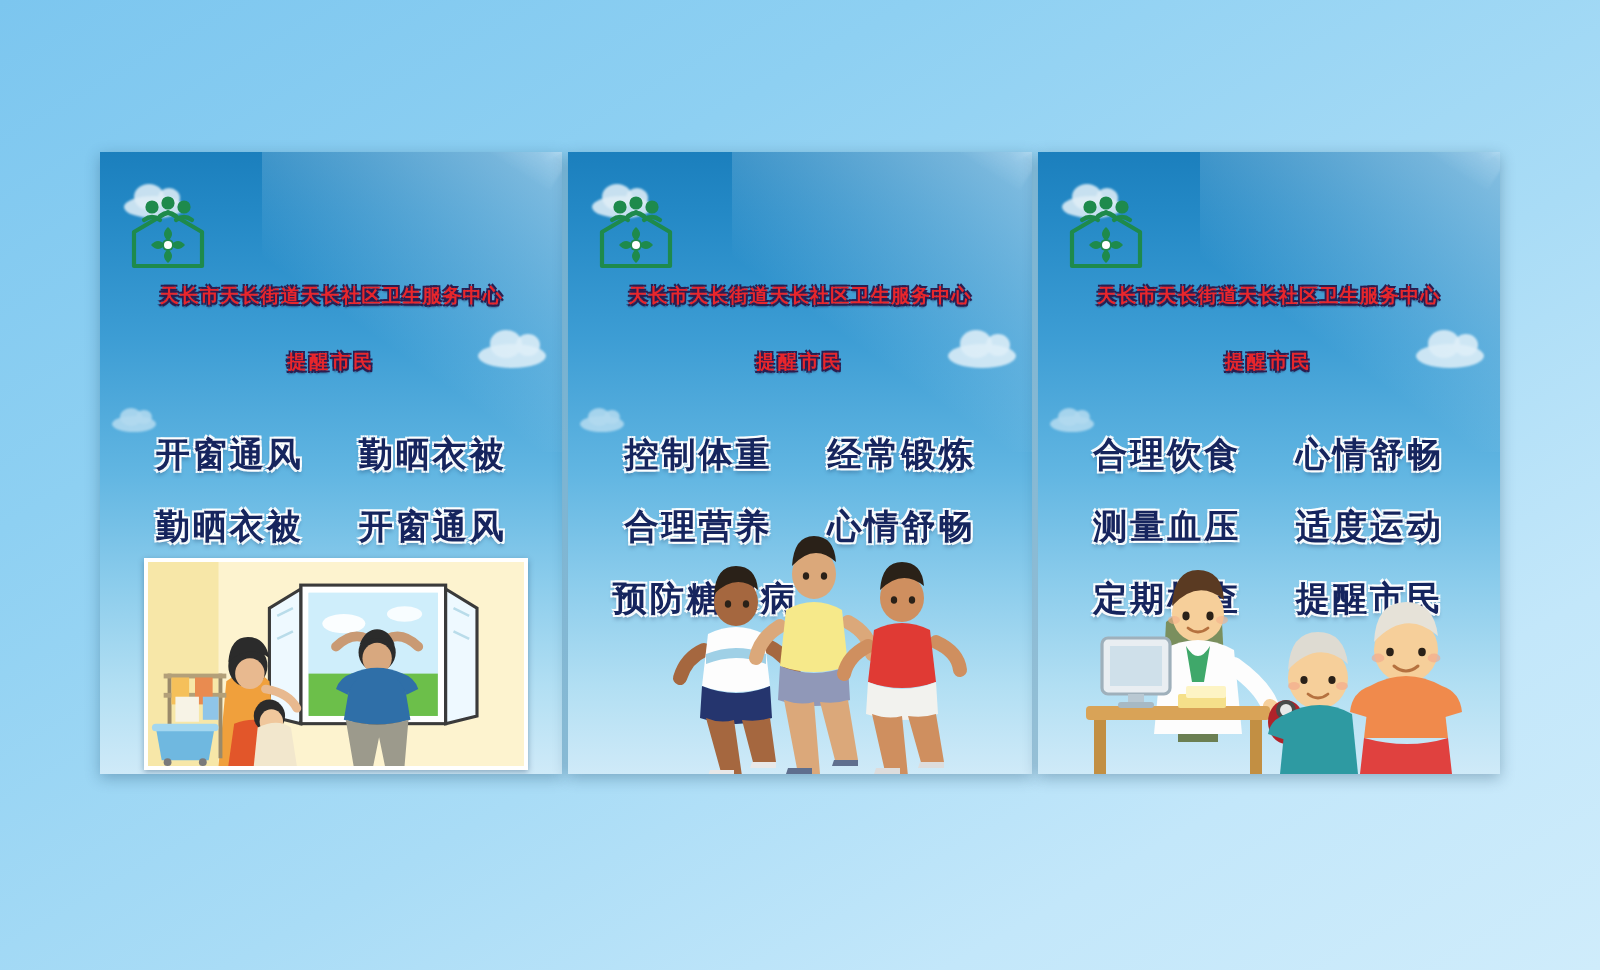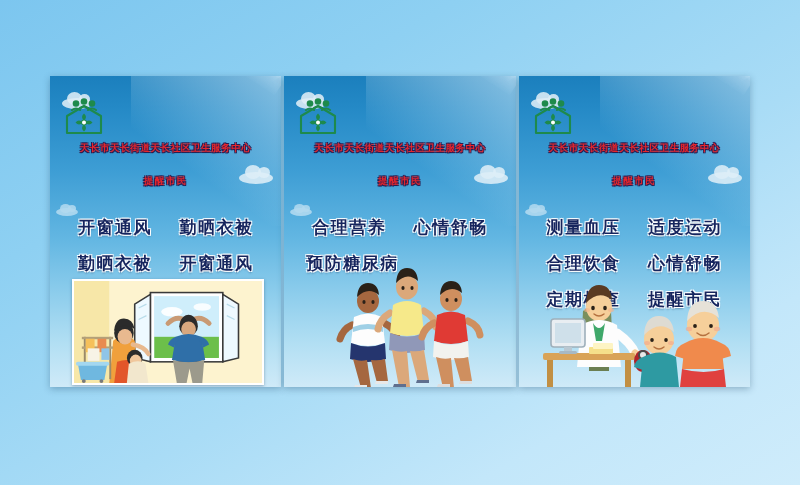--- a/index.html
+++ b/index.html
@@ -366,20 +366,25 @@
       </svg>
     </div>
 
     <div class="title-block">
       <div class="title-line-1">天长市天长街道天长社区卫生服务中心</div>
       <div class="title-line-2">提醒市民</div>
     </div>
 
     <div class="slogans">
       <div class="slogan-row">
+        <span>控制体重</span>
+        <span class="gap"></span>
+        <span>经常锻炼</span>
+      </div>
+      <div class="slogan-row">
         <span>合理营养</span>
         <span class="gap"></span>
         <span>心情舒畅</span>
       </div>
       <div class="slogan-row left-align">
         <span>预防糖尿病</span>
       </div>
     </div>
 
     <div class="illus">
@@ -469,28 +474,28 @@
       </svg>
     </div>
 
     <div class="title-block">
       <div class="title-line-1">天长市天长街道天长社区卫生服务中心</div>
       <div class="title-line-2">提醒市民</div>
     </div>
 
     <div class="slogans">
       <div class="slogan-row">
+        <span>合理饮食</span>
+        <span class="gap"></span>
+        <span>心情舒畅</span>
+      </div>
+      <div class="slogan-row">
         <span>测量血压</span>
         <span class="gap"></span>
         <span>适度运动</span>
-      </div>
-      <div class="slogan-row">
-        <span>合理饮食</span>
-        <span class="gap"></span>
-        <span>心情舒畅</span>
       </div>
       <div class="slogan-row">
         <span>定期检查</span>
         <span class="gap"></span>
         <span>提醒市民</span>
       </div>
     </div>
 
     <div class="illus">
       <div class="clinic-wrap">

